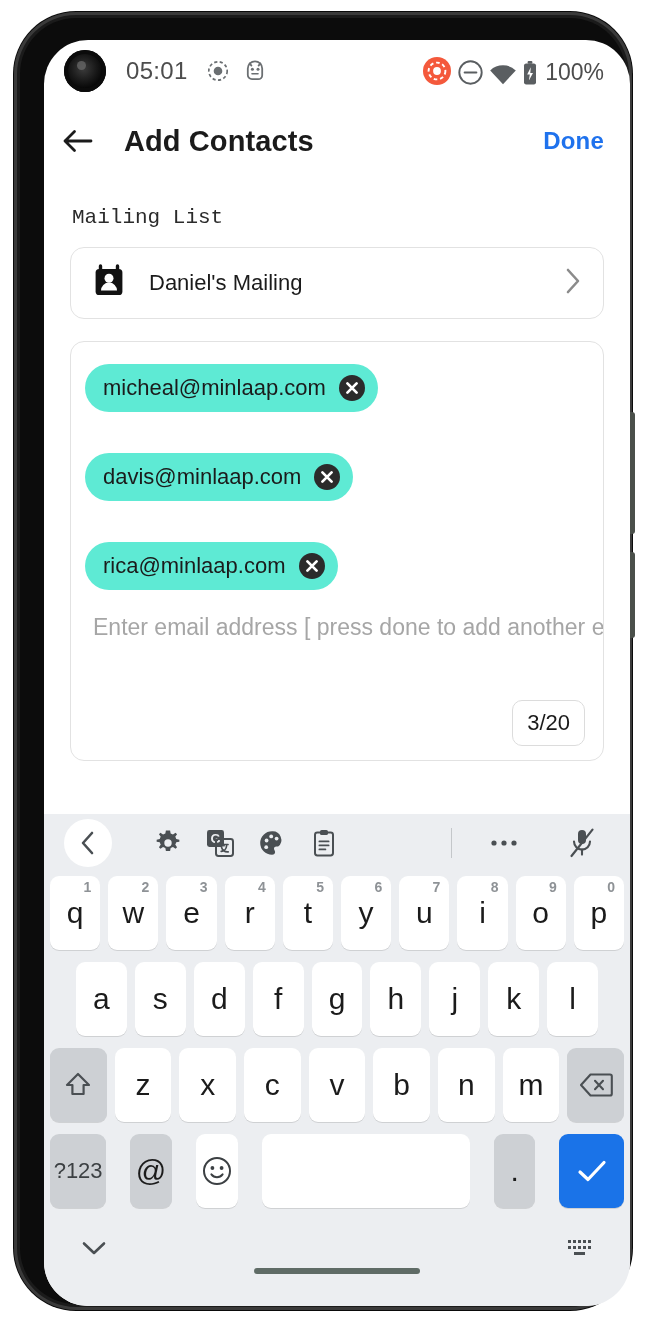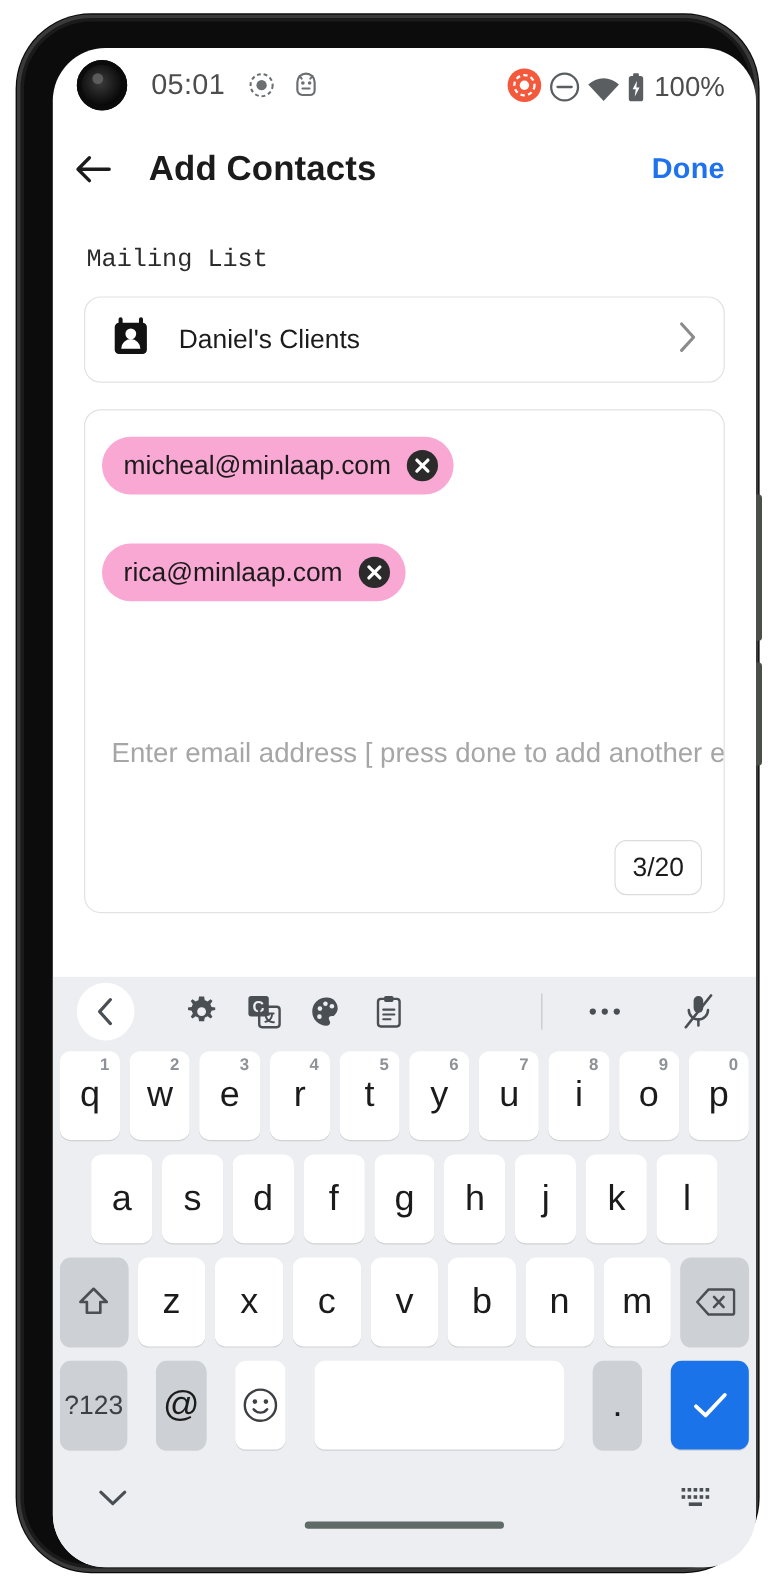--- a/index.html
+++ b/index.html
@@ -155,21 +155,21 @@
     background: #fff;
     padding: 22px 14px 0 14px;
     position: relative;
     overflow: hidden;
   }
 
   .email-chip {
     display: inline-flex;
     align-items: center;
     height: 48px;
-    background: #f9a8d4;
+    background: #5eead4;
     border-radius: 24px;
     padding: 0 12px 0 18px;
     margin-bottom: 41px;
   }
   .email-chip-text {
     font-size: 22px;
     color: #1b1b1b;
     white-space: nowrap;
   }
   .chip-remove-icon {
@@ -381,21 +381,21 @@
 
       <div id="mailing-list-card">
         <span>
           <svg width="32" height="34" viewBox="0 0 32 34">
             <path d="M7.5 2 v3.2 M24.5 2 v3.2" stroke="#121212" stroke-width="3.4" stroke-linecap="round"></path>
             <rect x="2.6" y="5" width="26.8" height="26" rx="3.6" fill="#121212"></rect>
             <circle cx="16" cy="14.2" r="4.5" fill="#ffffff"></circle>
             <path d="M8 26.6 a8 8 0 0 1 16 0 Z" fill="#ffffff"></path>
           </svg>
         </span>
-        <span id="mailing-list-name">Daniel's Clients</span>
+        <span id="mailing-list-name">Daniel's Mailing</span>
         <span id="mailing-list-chevron">
           <svg width="20" height="30" viewBox="0 0 20 30">
             <path d="M5 4 L15 15 L5 26" fill="none" stroke="#8b8b8b" stroke-width="2.6" stroke-linecap="round" stroke-linejoin="round"></path>
           </svg>
         </span>
       </div>
 
       <div id="email-field-card">
 
         <div>
@@ -403,20 +403,31 @@
             <span class="email-chip-text">micheal@minlaap.com</span>
             <span class="chip-remove-icon">
               <svg width="28" height="28" viewBox="0 0 28 28">
                 <circle cx="14" cy="14" r="13" fill="#2b2b2b"></circle>
                 <path d="M9.4 9.4 L18.6 18.6 M18.6 9.4 L9.4 18.6" stroke="#ffffff" stroke-width="2.7" stroke-linecap="round"></path>
               </svg>
             </span>
           </span>
         </div>
 
+        <div>
+          <span class="email-chip">
+            <span class="email-chip-text">davis@minlaap.com</span>
+            <span class="chip-remove-icon">
+              <svg width="28" height="28" viewBox="0 0 28 28">
+                <circle cx="14" cy="14" r="13" fill="#2b2b2b"></circle>
+                <path d="M9.4 9.4 L18.6 18.6 M18.6 9.4 L9.4 18.6" stroke="#ffffff" stroke-width="2.7" stroke-linecap="round"></path>
+              </svg>
+            </span>
+          </span>
+        </div>
 
         <div>
           <span class="email-chip">
             <span class="email-chip-text">rica@minlaap.com</span>
             <span class="chip-remove-icon">
               <svg width="28" height="28" viewBox="0 0 28 28">
                 <circle cx="14" cy="14" r="13" fill="#2b2b2b"></circle>
                 <path d="M9.4 9.4 L18.6 18.6 M18.6 9.4 L9.4 18.6" stroke="#ffffff" stroke-width="2.7" stroke-linecap="round"></path>
               </svg>
             </span>

